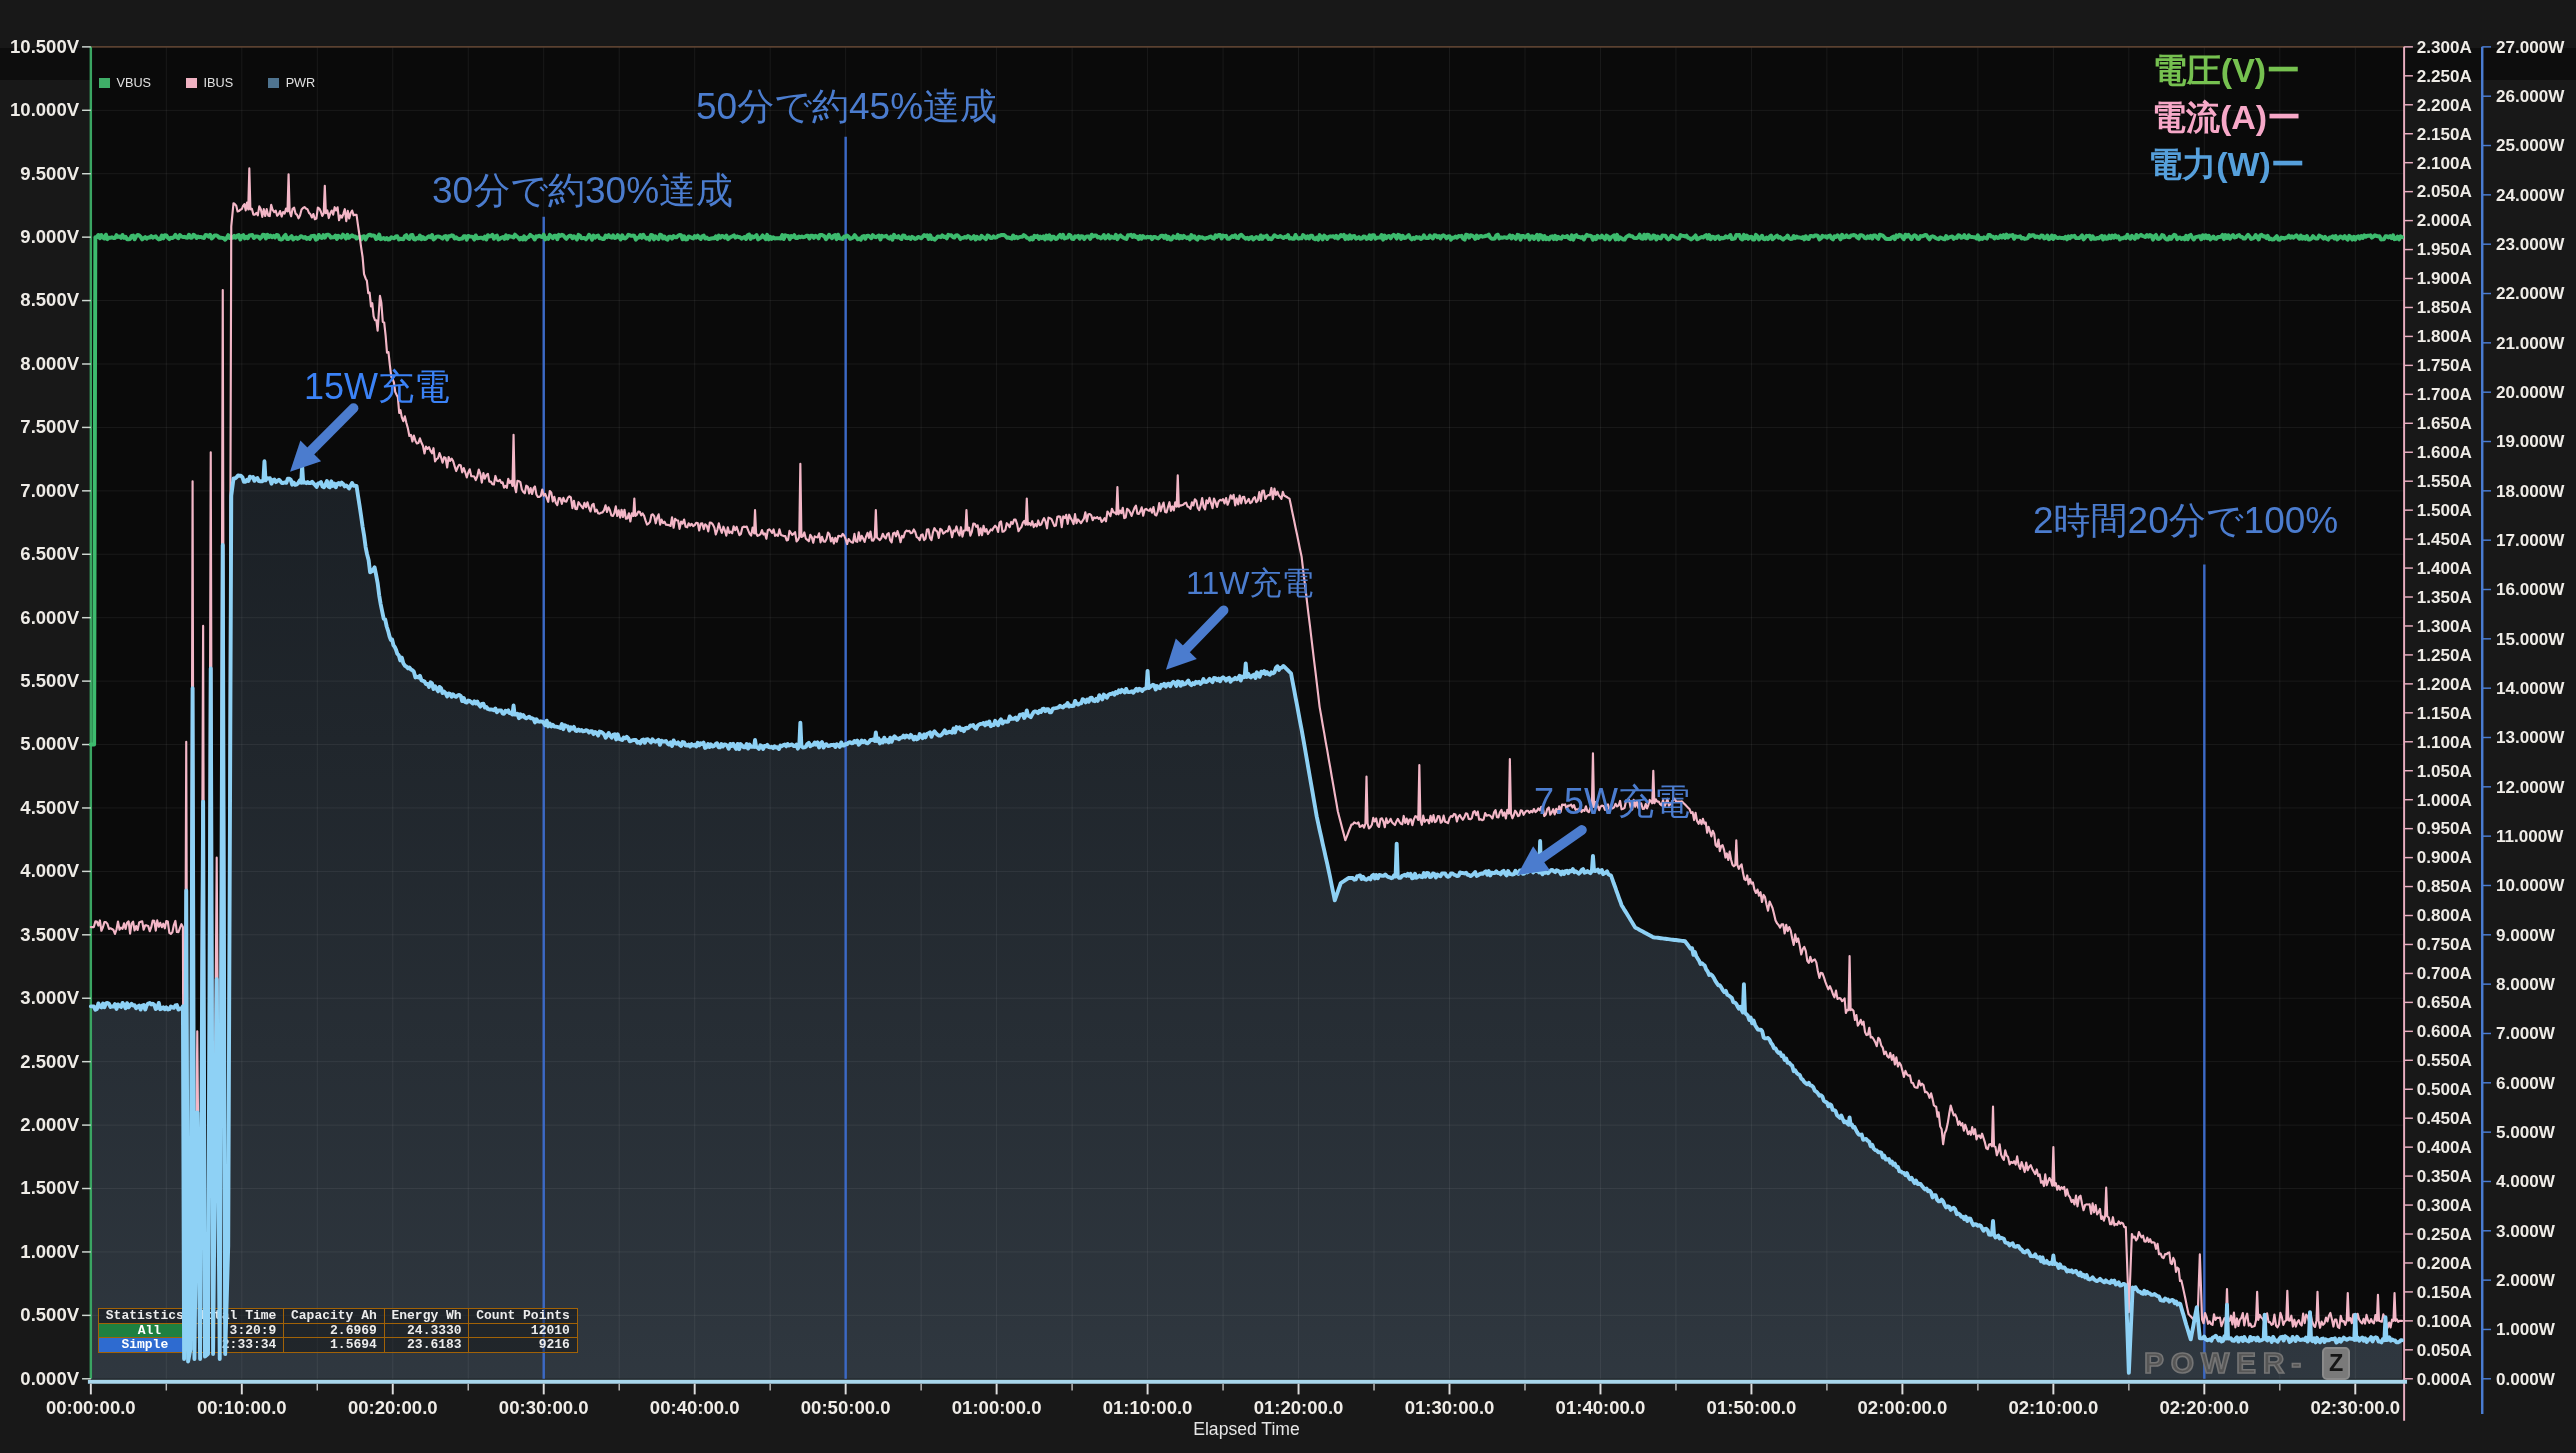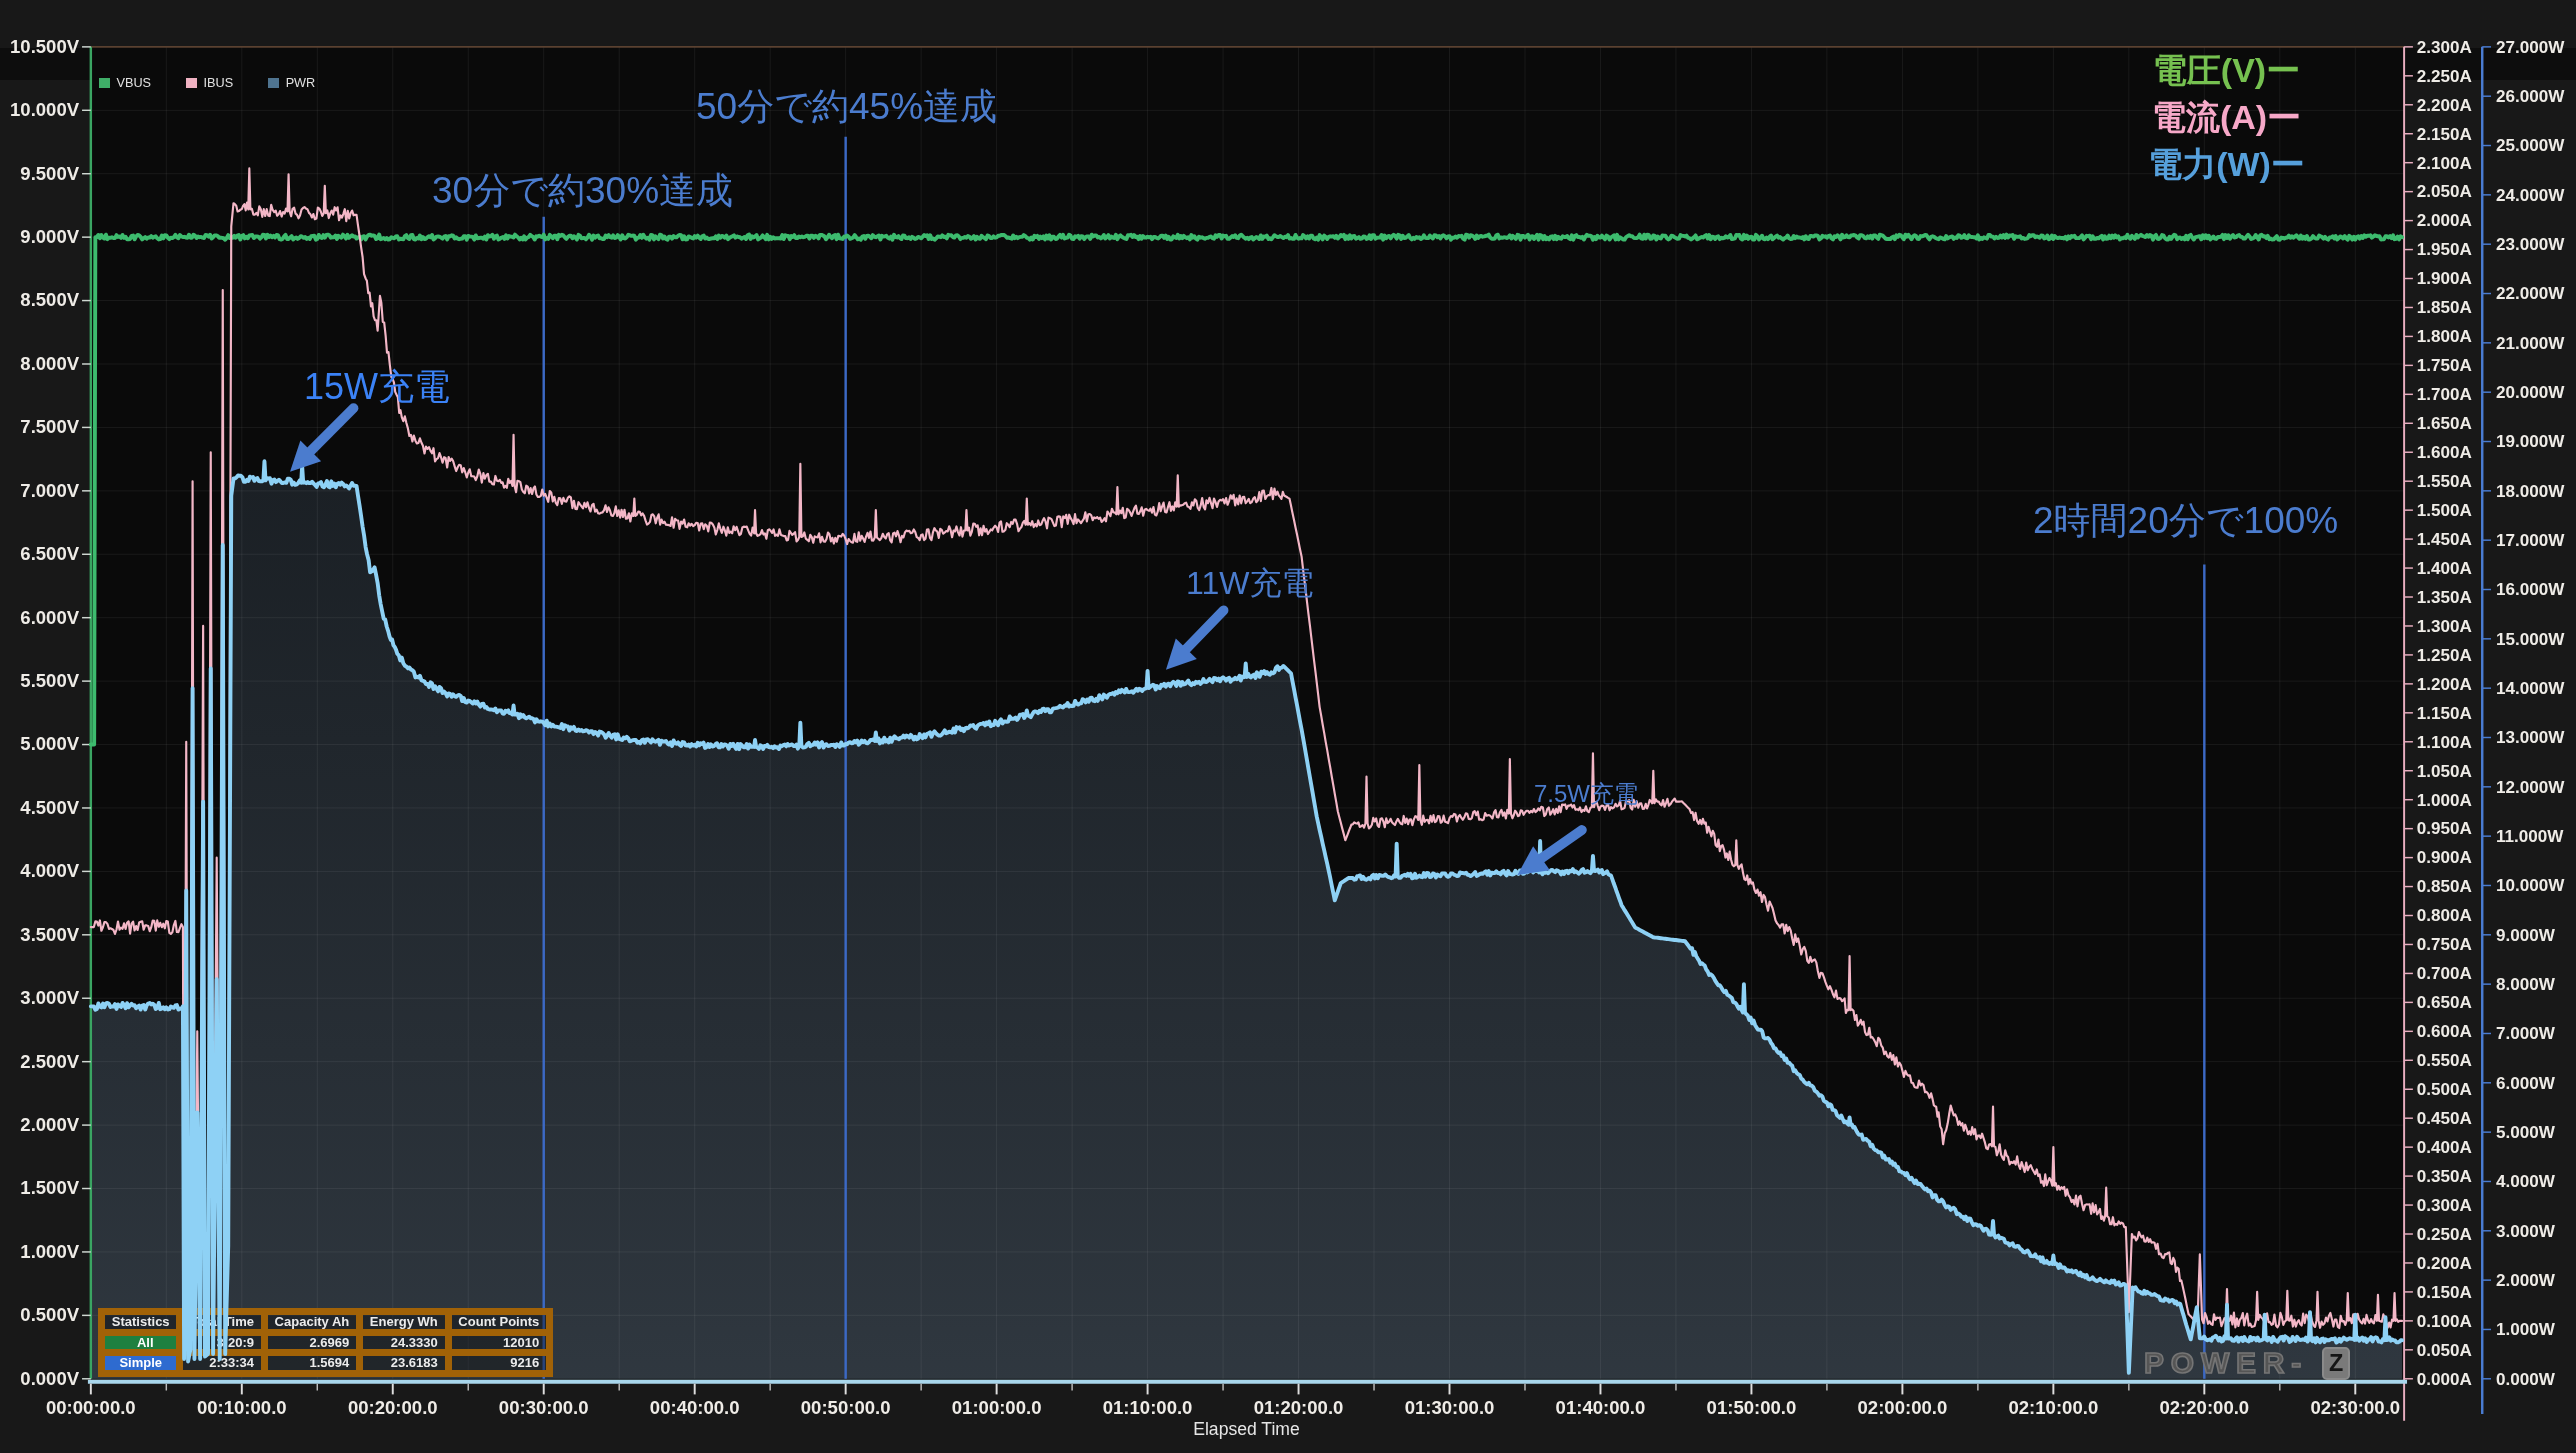--- a/index.html
+++ b/index.html
@@ -14,21 +14,21 @@
   .legend-sq{width:10.7px;height:10.7px;display:inline-block;}
   .legend-label{font-size:12.7px;color:#e2e2e2;}
   
   .jp-legend{position:absolute;left:2080px;top:47px;width:293px;text-align:center;
              font-size:34px;font-weight:bold;line-height:47px;}
   
   .ann{position:absolute;font-weight:500;white-space:nowrap;}
   
   .stats{position:absolute;left:98px;top:1308px;border-collapse:collapse;font-size:13px;
          font-weight:bold;color:#ececec;background:rgba(12,12,12,0.4);}
-  .stats th,.stats td{border:7px solid #a16207;padding:0 6.8px;height:13.7px;line-height:13.7px;}
+  .stats th,.stats td{border:1px solid #a16207;padding:0 6.8px;height:13.7px;line-height:13.7px;font-family:Liberation Mono, monospace;}
   .stats th{font-weight:bold;text-align:center;}
   .stats td.num{text-align:right;}
   .stats td.name{text-align:center;color:#fff;}
   
   .xlabel{position:absolute;left:1149px;top:1419px;width:195px;text-align:center;
           font-size:17.6px;color:#e6e6e6;}
   
   .logo{position:absolute;left:2144px;top:1346px;display:flex;align-items:center;gap:14px;text-align:right;}
   .logo-text{font-size:30px;font-weight:bold;letter-spacing:6.8px;color:#555;
              -webkit-text-stroke:1.6px #757575;}
@@ -429,18 +429,18 @@
     <div style="color: rgb(247, 168, 200);">電流(A)ー</div>
     <div style="color: rgb(86, 160, 220);">電力(W)ー</div>
   </div>
 
   <div id="ann-layer">
       <div class="ann" style="left: 696px; top: 82px; font-size: 37px; color: rgb(75, 124, 206);">50分で約45%達成</div>
       <div class="ann" style="left: 432px; top: 166px; font-size: 37px; color: rgb(75, 124, 206);">30分で約30%達成</div>
       <div class="ann" style="left: 2033px; top: 496px; font-size: 37px; color: rgb(75, 124, 206);">2時間20分で100%</div>
       <div class="ann" style="left: 304px; top: 363px; font-size: 36px; color: #3b82f6;">15W充電</div>
       <div class="ann" style="left: 1186px; top: 562px; font-size: 32px; color: rgb(75, 124, 206);">11W充電</div>
-      <div class="ann" style="left: 1534px; top: 778px; font-size: 24px; color: rgb(75, 124, 206);">7.5W充電</div>
+      <div class="ann" style="left: 1534px; top: 778px; font-size: 36px; color: rgb(75, 124, 206);">7.5W充電</div>
     </div>
 
   <div class="xlabel">Elapsed Time</div>
 </div>
 
 
 </body></html>

